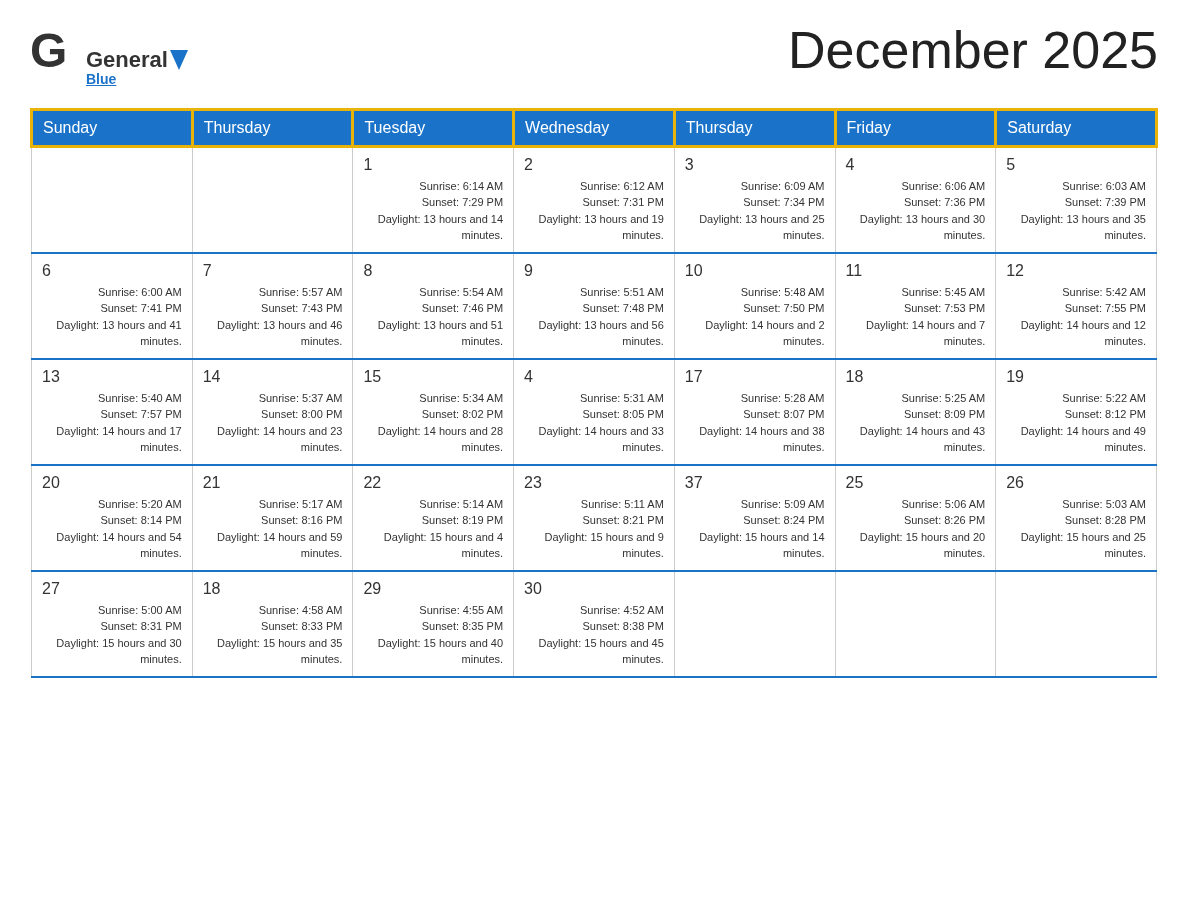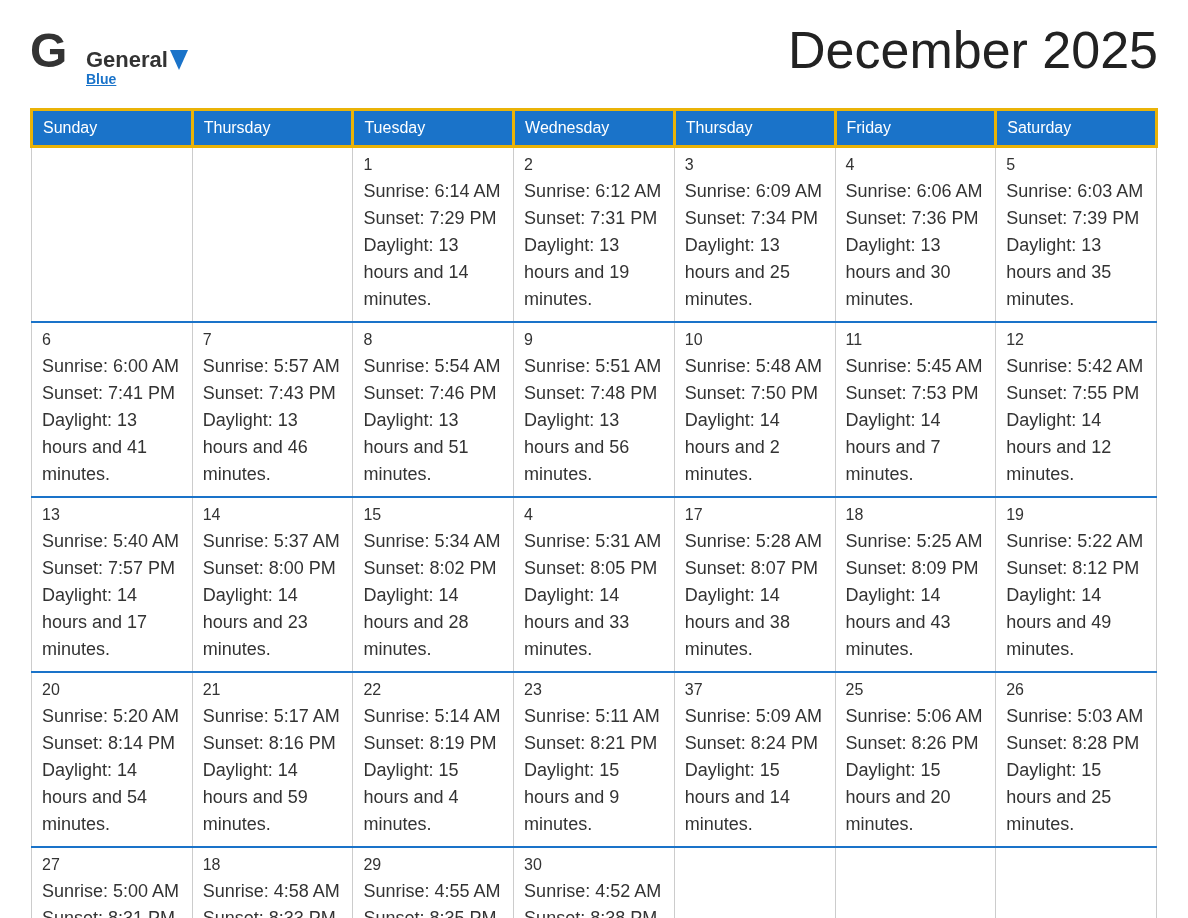--- a/index.html
+++ b/index.html
@@ -63,22 +63,23 @@
     }
     tbody tr {
       border-bottom: 2px solid #1a73c9;
     }
     .day-number {
       font-size: 16px;
       font-weight: normal;
       margin-bottom: 4px;
     }
     .day-info {
-      font-size: 18px;
+      font-size: 11px;
       line-height: 1.5;
+      text-align: right;
     }
     .empty-cell {
       background: #fff;
     }
   </style>
 </head>
 <body>
 
 <div class="header">
   <div class="logo">

